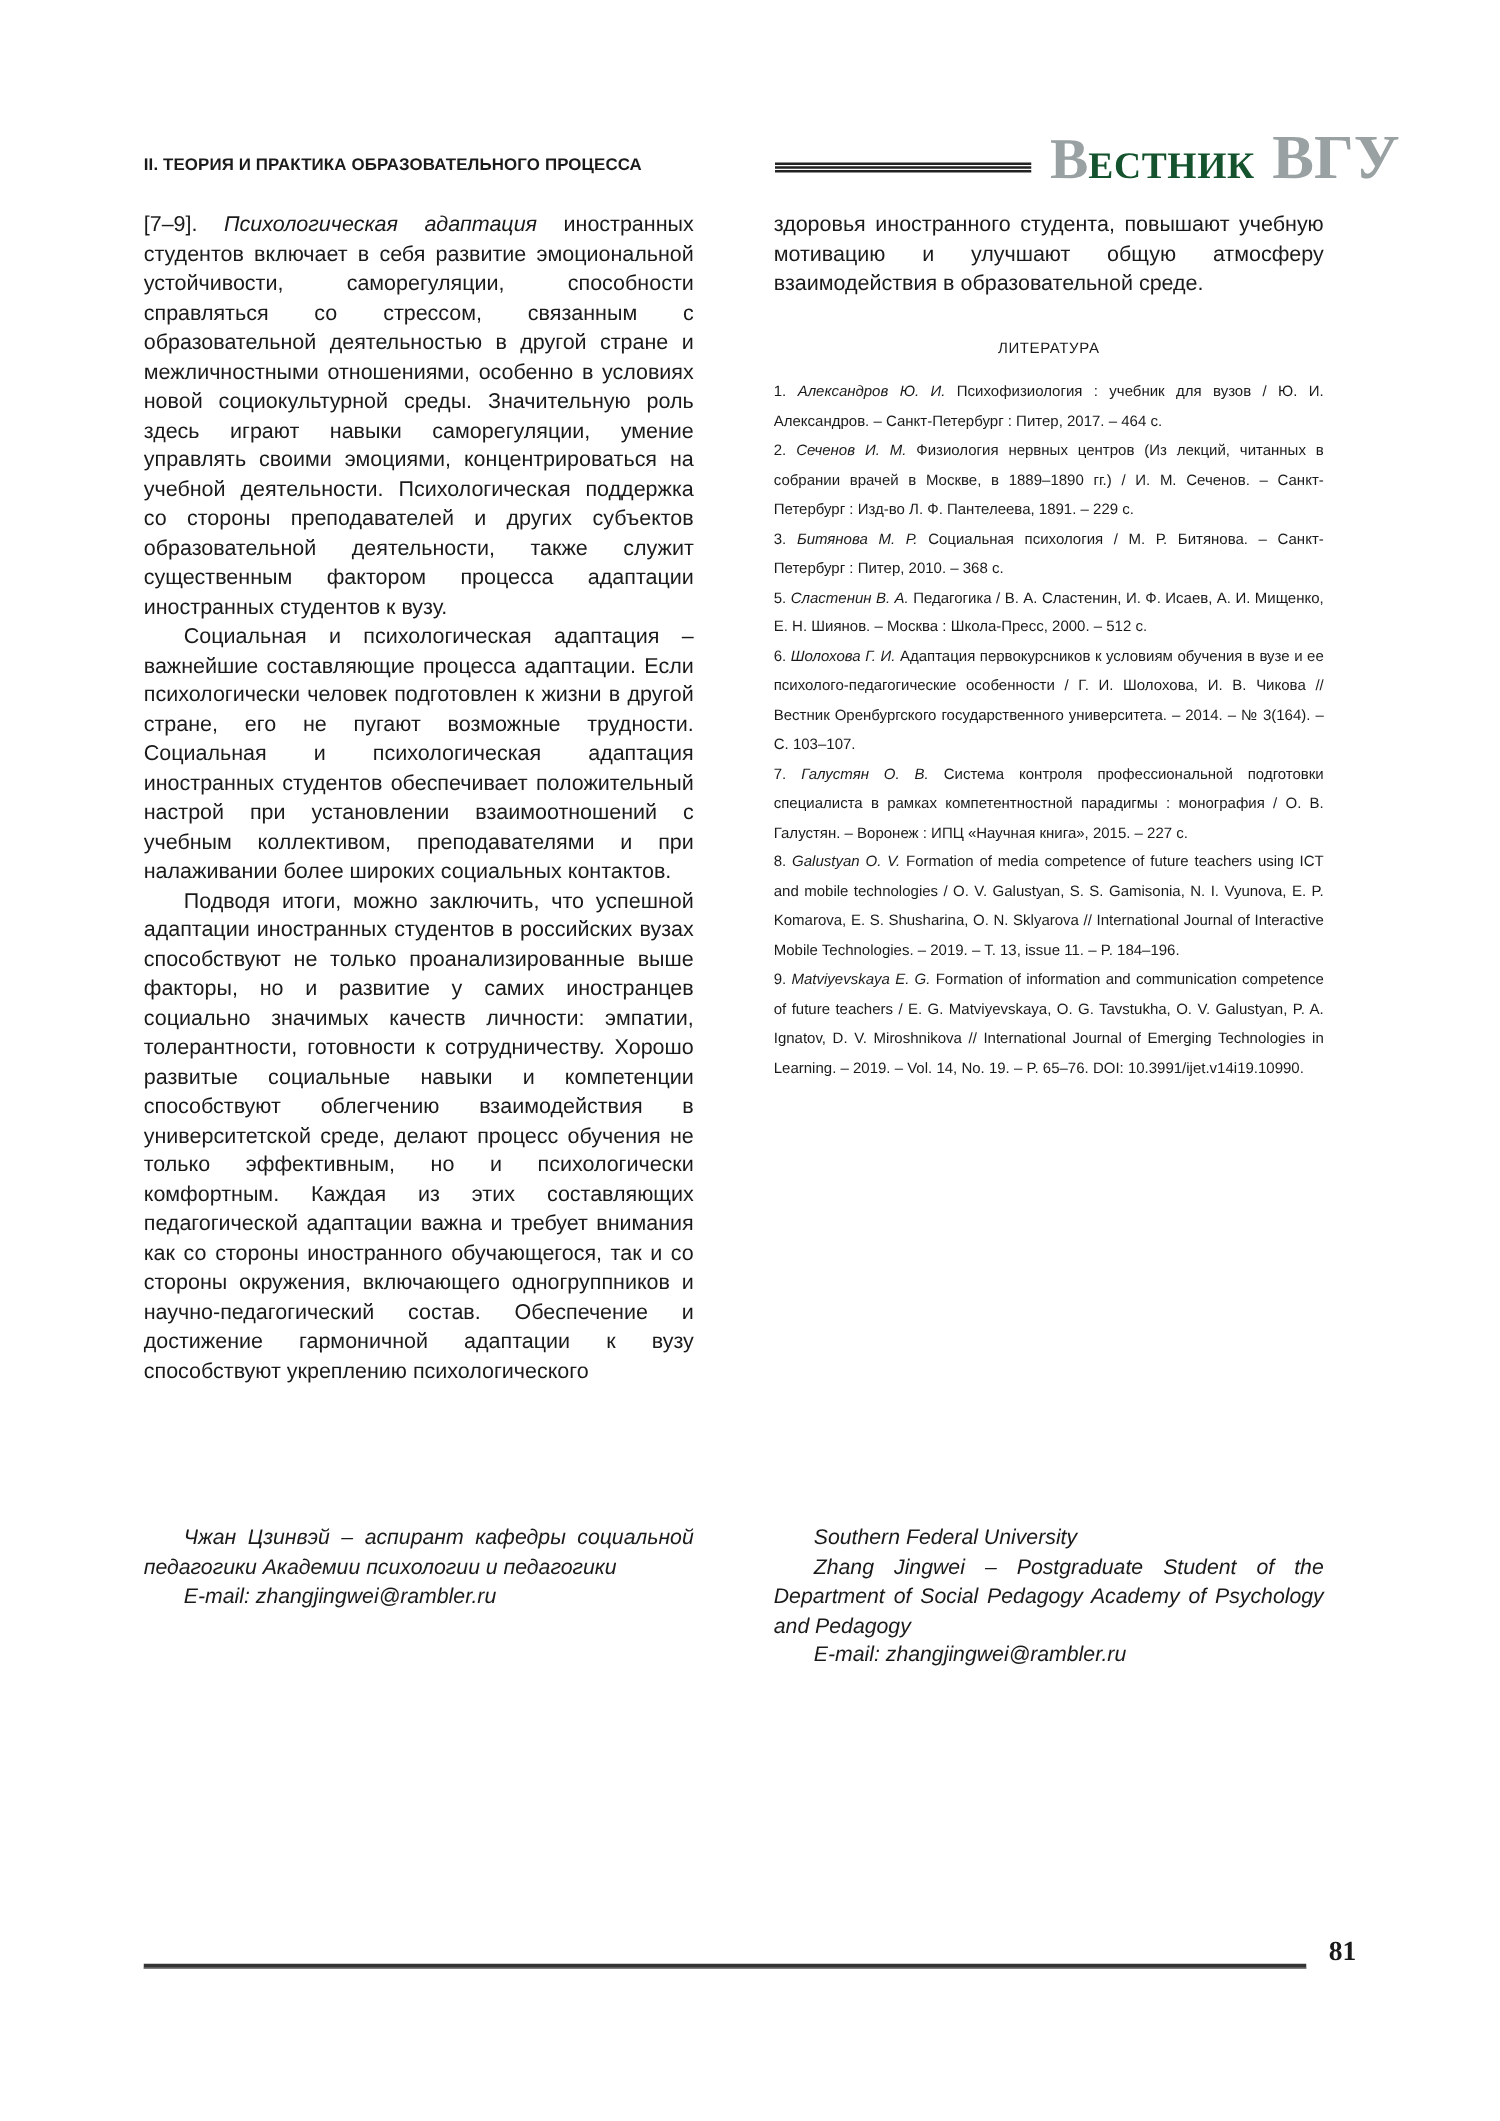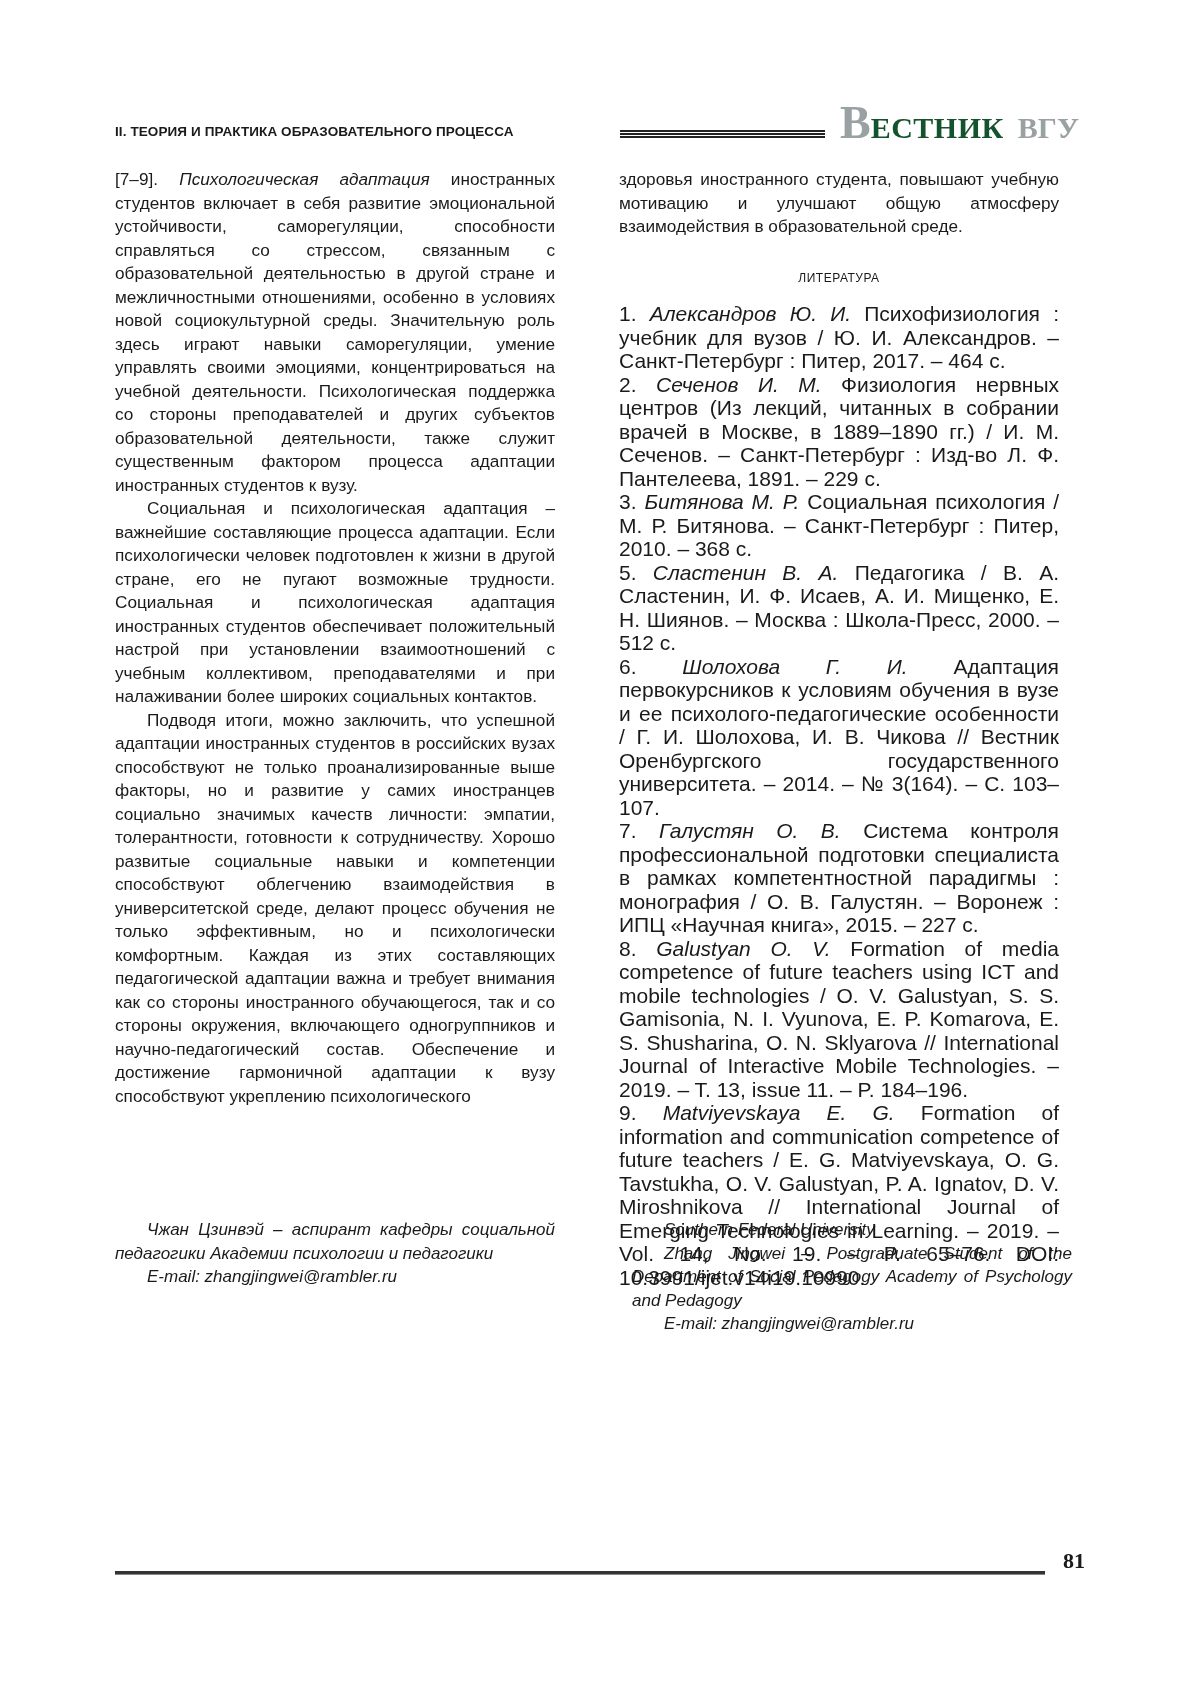--- a/index.html
+++ b/index.html
@@ -5,32 +5,32 @@
   html, body { margin: 0; padding: 0; background: #ffffff; }
   body { width: 1200px; height: 1697px; position: relative; overflow: hidden; font-family: "Liberation Sans", sans-serif; color: #1a1a1a; }
   .page { position: absolute; left: 0; top: 0; width: 1200px; height: 1242px; }
   .header { position: absolute; top: 100px; left: 115px; right: 100px; height: 50px; }
   .section-title { position: absolute; left: 0; top: 24px; font-size: 13.5px; font-weight: bold; letter-spacing: 0.1px; white-space: nowrap; }
   .header-rule { position: absolute; left: 505px; top: 30px; width: 205px; height: 8px; }
   .header-rule span { display: block; height: 2px; background: #222; margin-bottom: 1px; }
   .logo { position: absolute; left: 725px; top: 0; font-family: "Liberation Serif", serif; font-weight: bold; white-space: nowrap; line-height: 1; }
   .logo .big { font-size: 46px; color: #9aa1a3; }
   .logo .small { font-size: 30px; color: #14532d; letter-spacing: 0.5px; }
-  .logo .vgu { font-size: 30px; color: #9aa1a3; margin-left: 14px; }
+  .logo .vgu { font-size: 50px; color: #9aa1a3; margin-left: 14px; }
   .col { position: absolute; top: 168px; width: 440px; font-size: 17.2px; line-height: 23.5px; text-align: justify; }
   .col-left { left: 115px; }
   .col-right { left: 619px; }
   .col p { margin: 0; text-indent: 0; }
   .col p.ind { text-indent: 32px; }
   .heading { text-align: center; margin: 28px 0 12px 0 !important; font-size: 12px; letter-spacing: 0.5px; }
-  .ref { margin: 0; font-size: 21px; line-height: 23.5px; text-indent: 32px; text-align: justify; }
+  .ref { margin: 0; font-size: 12px; line-height: 23.5px; text-indent: 32px; text-align: justify; }
   i { font-style: italic; }
   .affil { position: absolute; top: 1218px; width: 440px; font-size: 17px; line-height: 23.5px; font-style: italic; text-align: justify; }
   .affil-left { left: 115px; }
-  .affil-right { left: 619px; margin-left: 13px; }
+  .affil-right { left: 619px; }
   .affil p { margin: 0; text-indent: 32px; }
   .footer-rule { position: absolute; left: 115px; top: 1571px; width: 930px; height: 3px; background: #333; border-bottom: 1px solid #888; }
   .page-number { position: absolute; left: 1063px; top: 1548px; font-family: "Liberation Serif", serif; font-weight: bold; font-size: 22px; }
 </style>
 </head>
 <body>
 
 <div class="page">
 
   <div class="header">

